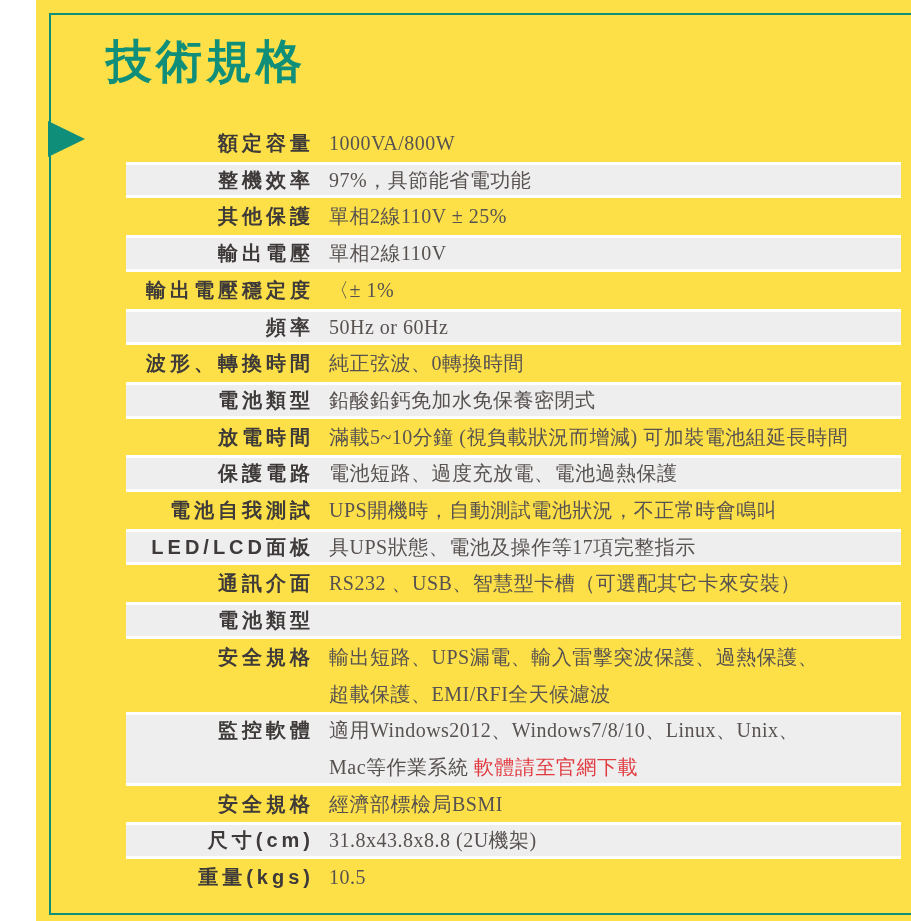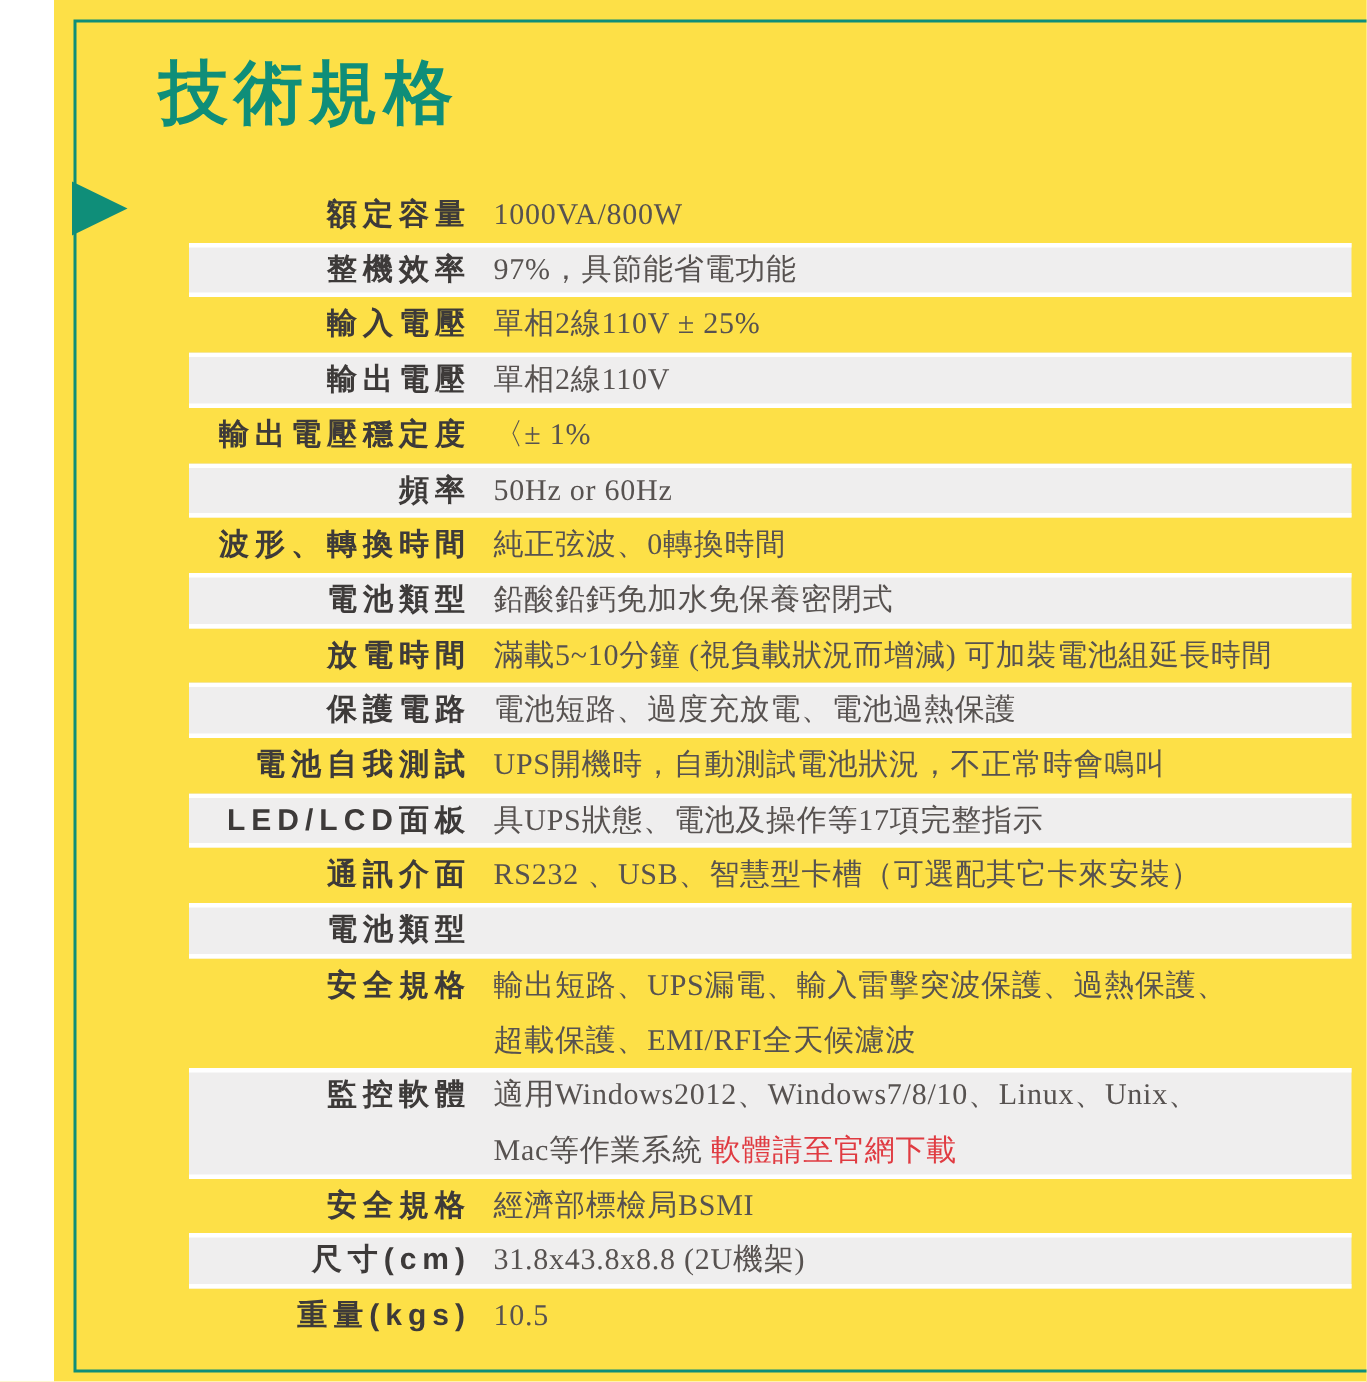--- a/index.html
+++ b/index.html
@@ -79,21 +79,21 @@
           <div>1000VA/800W</div>
         </div>
       </div>
       <div class="spec-row shaded">
         <div class="spec-label">整機效率</div>
         <div class="spec-value">
           <div>97%，具節能省電功能</div>
         </div>
       </div>
       <div class="spec-row">
-        <div class="spec-label">輸入電壓</div>
+        <div class="spec-label">其他保護</div>
         <div class="spec-value">
           <div>單相2線110V ± 25%</div>
         </div>
       </div>
       <div class="spec-row shaded">
         <div class="spec-label">輸出電壓</div>
         <div class="spec-value">
           <div>單相2線110V</div>
         </div>
       </div>

